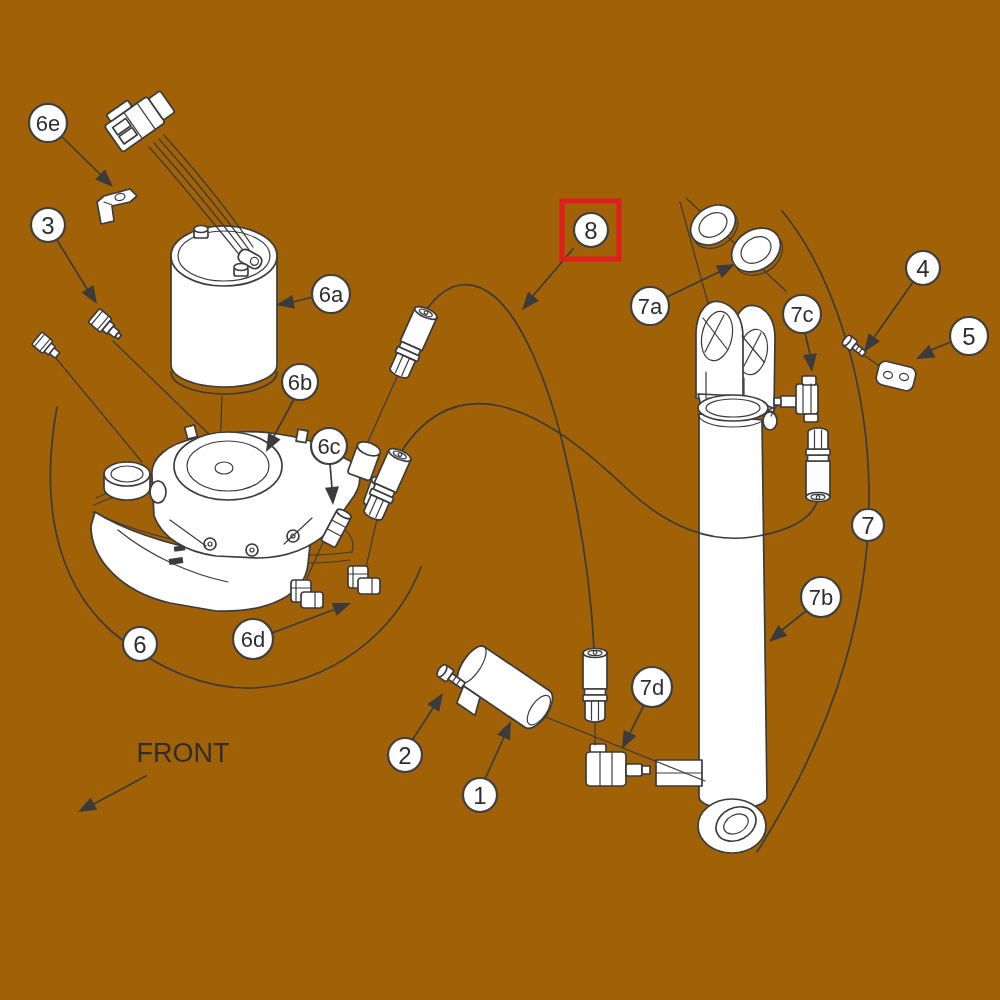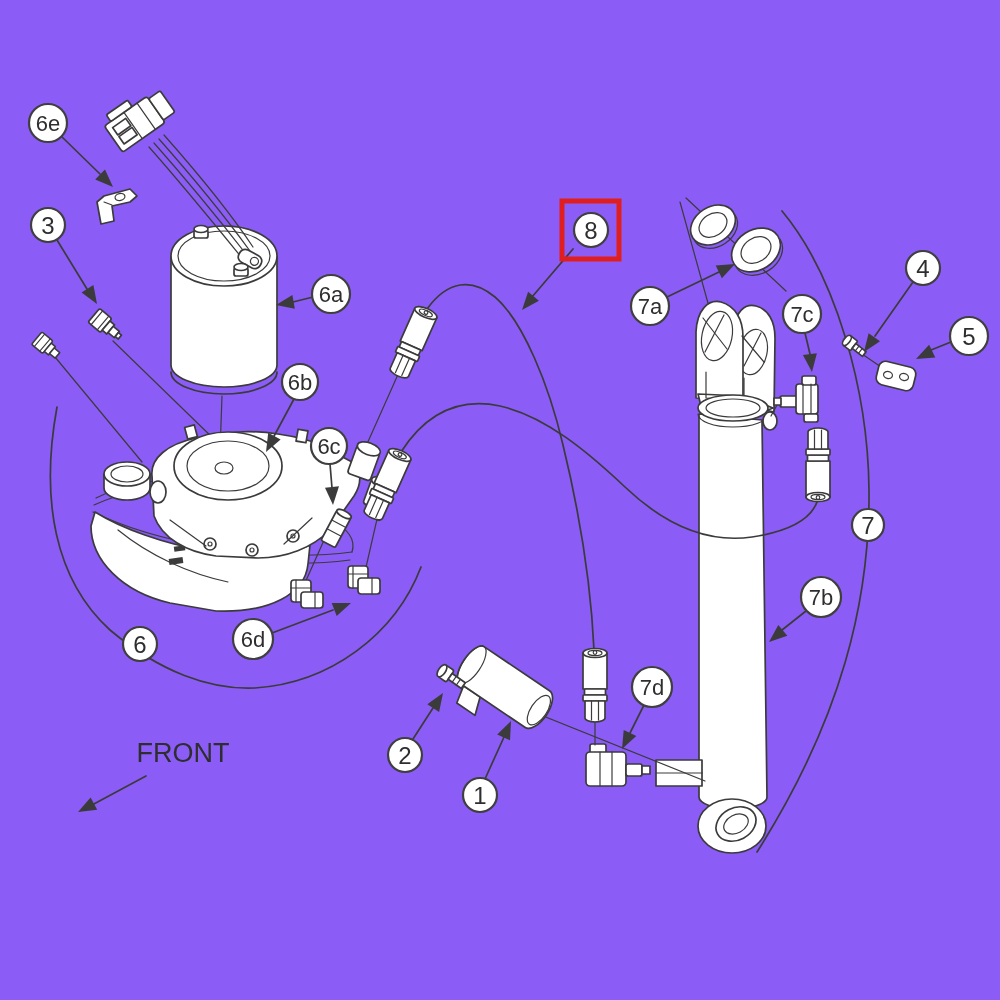--- a/index.html
+++ b/index.html
@@ -1,16 +1,16 @@
 <!DOCTYPE html>
 <html><head>
 <meta charset="utf-8">
 <style>
   html,body{margin:0;padding:0;background:#ffffff;}
-  .stage{position:relative;width:1000px;height:1000px;background:#8b5cf6;overflow:hidden;
+  .stage{position:relative;width:1000px;height:1000px;background:#a16207;overflow:hidden;
          font-family:"Liberation Sans",sans-serif;}
   svg{position:absolute;left:0;top:0;}
   .ln{fill:none;stroke:#3b3b3b;stroke-width:1.7;stroke-linecap:round;stroke-linejoin:round;}
   .fw{fill:#ffffff;stroke:#3b3b3b;stroke-width:1.7;stroke-linejoin:round;}
   .th{fill:none;stroke:#3b3b3b;stroke-width:1.2;stroke-linecap:round;}
   .ar{fill:#3b3b3b;stroke:none;}
   .co{fill:#ffffff;stroke:#3f3f3f;stroke-width:2.2;}
   .ct{fill:#2e2e2e;font-family:"Liberation Sans",sans-serif;}
   .dk{fill:#3b3b3b;stroke:none;}
 </style>

